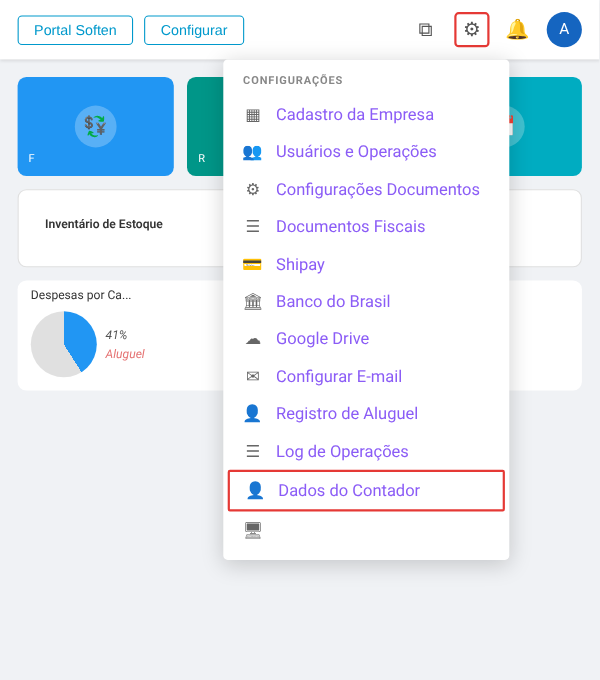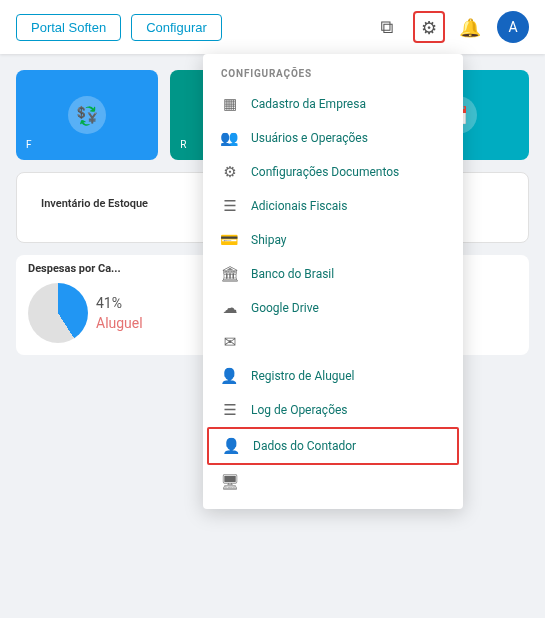--- a/index.html
+++ b/index.html
@@ -143,34 +143,34 @@
       background: #fff;
       border-radius: 8px;
       padding: 12px;
       display: flex;
       gap: 8px;
       align-items: flex-end;
     }
     .bg-chart-title {
       font-size: 11px;
       color: #333;
-      font-weight: 700;
+      font-weight: 400;
     }
     .bg-pie-area {
       display: flex;
       align-items: center;
       gap: 8px;
     }
     .bg-pie {
       width: 60px;
       height: 60px;
       border-radius: 50%;
       background: conic-gradient(#2196f3 0% 41%, #e0e0e0 41% 100%);
     }
-    .bg-label-group { font-size: 14px; color: #555; }
+    .bg-label-group { font-size: 11px; color: #555; font-style: italic; }
 
     
     .dropdown-overlay {
       position: absolute;
       top: 54px;
       left: 203px;
       width: 260px;
       background: #fff;
       border-radius: 4px;
       box-shadow: 0 4px 20px rgba(0,0,0,0.18);
@@ -205,22 +205,22 @@
       width: 18px;
       height: 18px;
       display: flex;
       align-items: center;
       justify-content: center;
       color: #666;
       font-size: 15px;
       flex-shrink: 0;
     }
     .dropdown-label {
-      font-size: 12px;
-      color: #0f766e;
+      font-size: 15px;
+      color: #8b5cf6;
     }
   </style>
 </head>
 <body>
 
 <header class="header">
   <button class="header-btn">Portal Soften</button>
   <button class="header-btn">Configurar</button>
   <div class="header-spacer"></div>
   <div class="header-icon">⧉</div>
@@ -278,36 +278,37 @@
   <div class="dropdown-item">
     <span class="dropdown-icon">👥</span>
     <span class="dropdown-label">Usuários e Operações</span>
   </div>
   <div class="dropdown-item">
     <span class="dropdown-icon">⚙</span>
     <span class="dropdown-label">Configurações Documentos</span>
   </div>
   <div class="dropdown-item">
     <span class="dropdown-icon">☰</span>
-    <span class="dropdown-label">Adicionais Fiscais</span>
+    <span class="dropdown-label">Documentos Fiscais</span>
   </div>
   <div class="dropdown-item">
     <span class="dropdown-icon">💳</span>
     <span class="dropdown-label">Shipay</span>
   </div>
   <div class="dropdown-item">
     <span class="dropdown-icon">🏛</span>
     <span class="dropdown-label">Banco do Brasil</span>
   </div>
   <div class="dropdown-item">
     <span class="dropdown-icon">☁</span>
     <span class="dropdown-label">Google Drive</span>
   </div>
   <div class="dropdown-item">
     <span class="dropdown-icon">✉</span>
+    <span class="dropdown-label">Configurar E-mail</span>
   </div>
   <div class="dropdown-item">
     <span class="dropdown-icon">👤</span>
     <span class="dropdown-label">Registro de Aluguel</span>
   </div>
   <div class="dropdown-item">
     <span class="dropdown-icon">☰</span>
     <span class="dropdown-label">Log de Operações</span>
   </div>
   <div class="dropdown-item highlighted">

